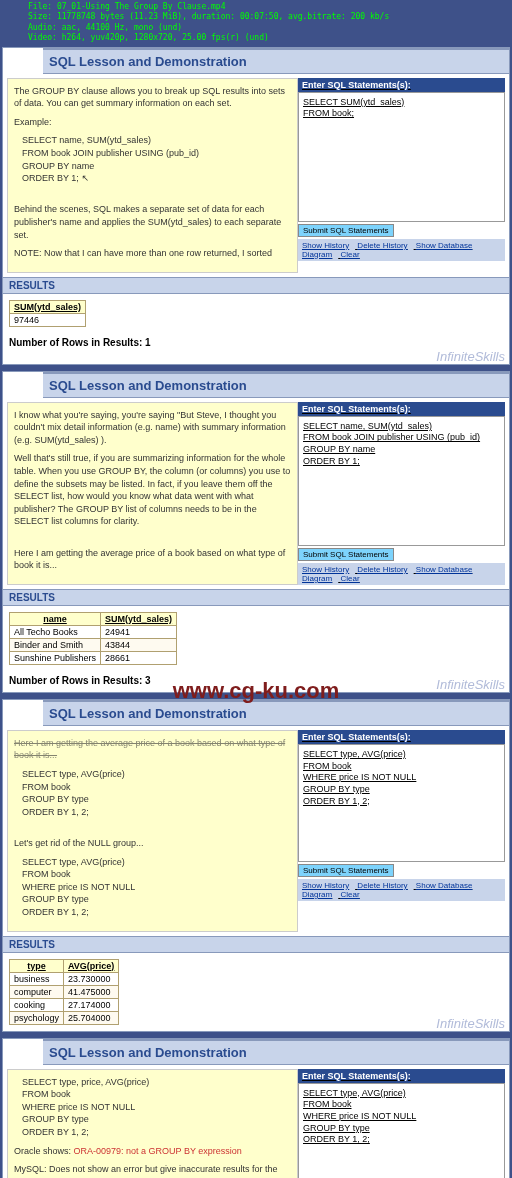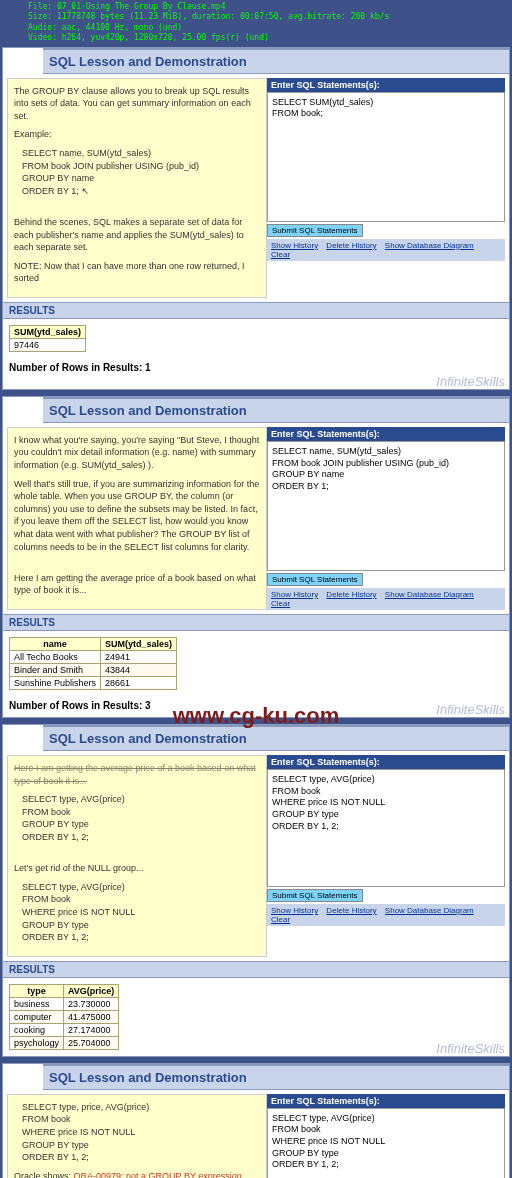--- a/index.html
+++ b/index.html
@@ -5,32 +5,32 @@
 * { box-sizing: border-box; margin: 0; padding: 0; }
 body { background: #3e5189; font-family: Arial, sans-serif; font-size: 9px; width: 512px; }
 .file-info { color: #00ff00; font-family: monospace; font-size: 8px; padding: 2px 4px; line-height: 1.3; margin-left: 24px; }
 .file-info div { white-space: nowrap; }
 .panel { background: #fff; margin: 1px 2px 6px 2px; border: 1px solid #8899bb; position: relative; }
 .panel-title { background: #c8d4ea; color: #2a4b8f; font-size: 13px; font-weight: bold; padding: 4px 6px; border-bottom: 1px solid #8899bb; border-top: 2px solid #8899bb; margin-left: 40px; }
 .panel-body { display: flex; padding: 4px; background: #fff; }
 .lesson-note { flex: 1; background: #ffffcc; border: 1px solid #ccc; padding: 6px; font-size: 9px; line-height: 1.4; color: #333; }
 .lesson-note p { margin-bottom: 6px; }
 .lesson-note .indent { margin-left: 8px; }
-.sql-side { width: 238px; display: flex; flex-direction: column; }
+.sql-side { width: 207px; display: flex; flex-direction: column; text-decoration: underline; }
 .sql-header { background: #2a4b8f; color: #fff; font-size: 9px; padding: 2px 4px; font-weight: bold; }
 .sql-box { background: #fff; border: 1px solid #999; padding: 4px; font-size: 9px; font-family: Arial; line-height: 1.3; height: 130px; overflow: hidden; }
 .sql-box-short { height: 118px; }
 .submit-row { padding: 2px 0; }
 .btn { background: #7dd3fc; border: 1px solid #888; font-size: 8px; padding: 1px 4px; cursor: pointer; display: inline-block; }
 .link-row { background: #c8d4ea; padding: 2px 4px; font-size: 8px; }
 .link-row a { color: #003399; text-decoration: underline; margin-right: 6px; cursor: pointer; }
 .results-hdr { background: #c8d4ea; color: #2a4b8f; font-size: 10px; font-weight: bold; padding: 2px 6px; border-top: 1px solid #8899bb; border-bottom: 1px solid #8899bb; }
 .results-body { background: #fff; padding: 6px; position: relative; min-height: 70px; }
 table.res { border-collapse: collapse; font-size: 9px; }
-table.res th { background: #ffffcc; border: 1px solid #b0a070; padding: 1px 4px; font-weight: bold; text-align: center; }
+table.res th { background: #ffffcc; border: 1px solid #b0a070; padding: 1px 4px; font-weight: bold; text-align: center; text-decoration: underline; }
 table.res td { border: 1px solid #b0a070; padding: 1px 4px; background: #fff; }
 table.res tr:nth-child(odd) td { background: #fefaf0; }
 table.res td.num { text-align: left; }
 .row-count { font-size: 10px; font-weight: bold; margin-top: 10px; }
 .watermark { position: absolute; bottom: 0; right: 4px; color: rgba(100,120,180,0.5); font-size: 13px; font-style: italic; pointer-events: none; }
 .big-watermark { position: absolute; left: 50%; transform: translateX(-50%); color: #7f1d1d; font-size: 22px; font-weight: bold; z-index: 10; pointer-events: none; }
 .ora-err { color: #cc3333; }
 .cursor { display: inline-block; }
 </style>
 </head>

